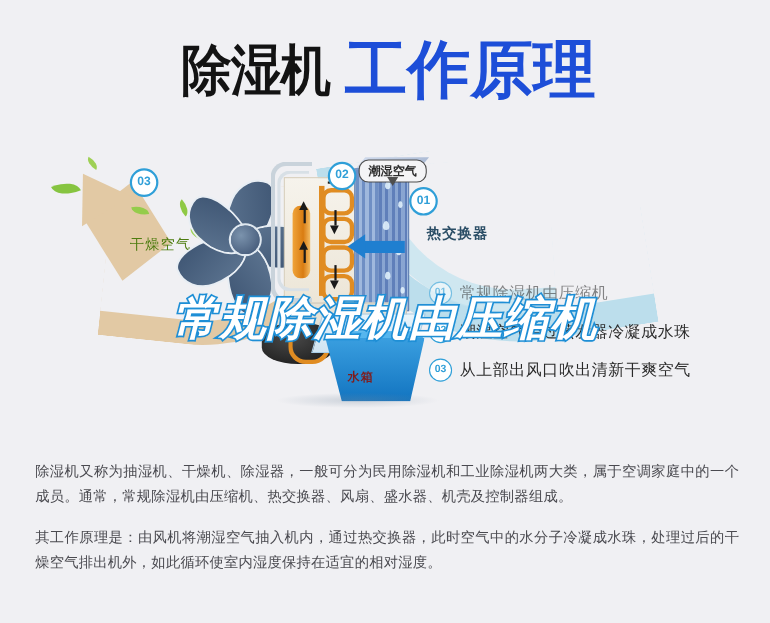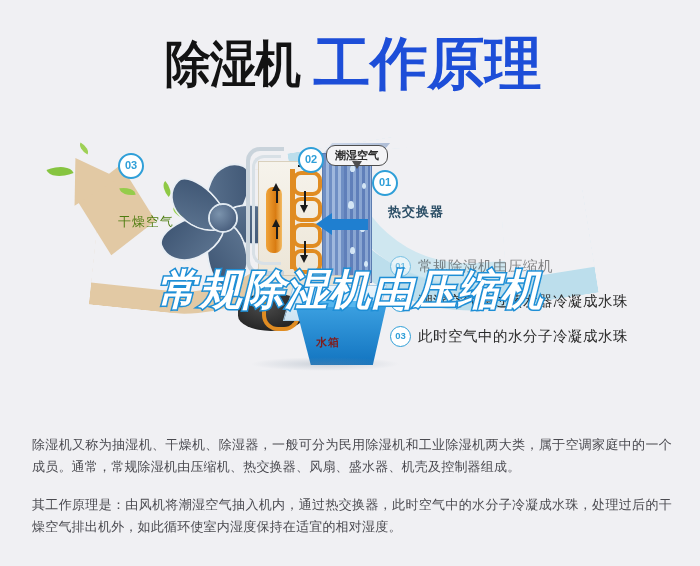--- a/index.html
+++ b/index.html
@@ -251,21 +251,21 @@
     width:19px;height:19px;border-radius:50%;flex:0 0 19px;
     background:#fff;border:1.6px solid #2f9fd8;color:#2f9fd8;
     font-size:9.5px;font-weight:700;line-height:17px;text-align:center;
     margin-right:7px;
   }
   .ltext{font-size:14.5px;color:#2a2a2a;letter-spacing:.5px;}
 
   
   .copy{position:absolute;left:32px;top:418px;width:640px;}
   .copy p{
-    margin:16px 0 16px 0;
+    margin:0 0 16px 0;
     font-size:13px;line-height:22px;color:#4a4a50;
     letter-spacing:.2px;text-align:justify;
   }
 </style>
 </head>
 <body>
 
 <div class="page">
 
   <div class="title-wrap">
@@ -355,21 +355,21 @@
     <div class="legend-row r1">
       <div class="lbadge">01</div>
       <div class="ltext">常规除湿机由压缩机</div>
     </div>
     <div class="legend-row r2">
       <div class="lbadge">02</div>
       <div class="ltext">潮湿空气经过蒸发器冷凝成水珠</div>
     </div>
     <div class="legend-row r3">
       <div class="lbadge">03</div>
-      <div class="ltext">此时空气中的水分子冷凝成水珠</div>
+      <div class="ltext">从上部出风口吹出清新干爽空气</div>
     </div>
   </div>
 
   <div class="watermark">常规除湿机由压缩机</div>
 
   <div class="copy">
     <p>除湿机又称为抽湿机、干燥机、除湿器，一般可分为民用除湿机和工业除湿机两大类，属于空调家庭中的一个成员。通常，常规除湿机由压缩机、热交换器、风扇、盛水器、机壳及控制器组成。</p>
     <p>其工作原理是：由风机将潮湿空气抽入机内，通过热交换器，此时空气中的水分子冷凝成水珠，处理过后的干燥空气排出机外，如此循环使室内湿度保持在适宜的相对湿度。</p>
   </div>
 

